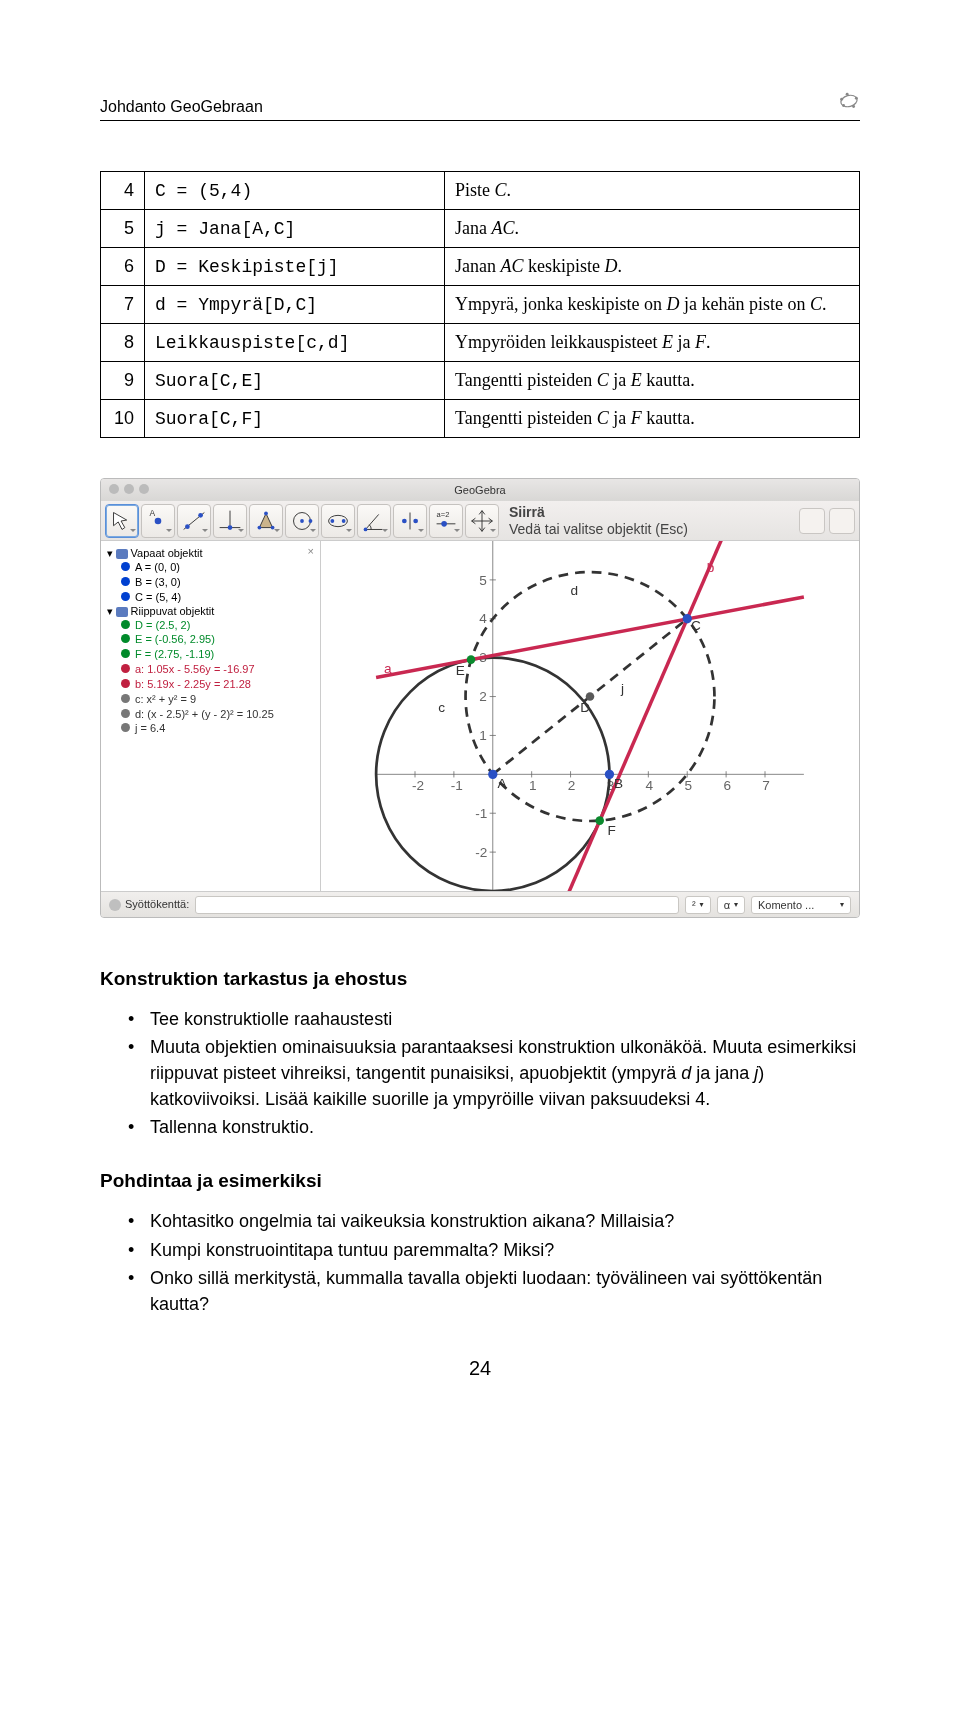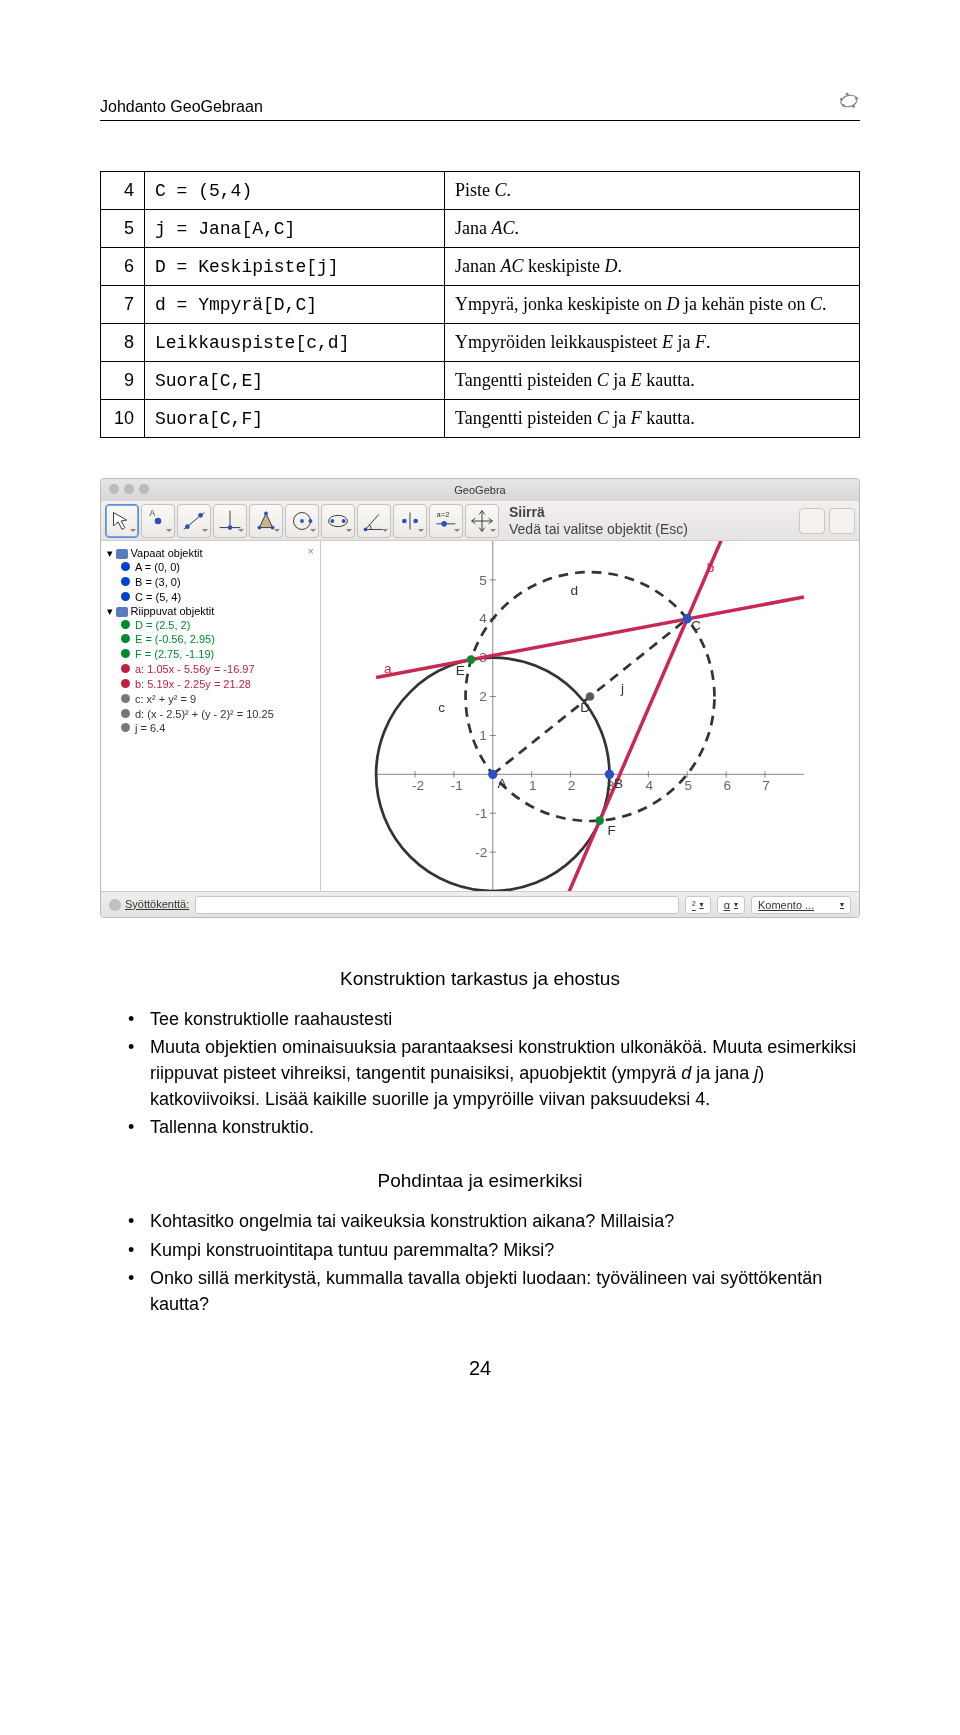--- a/index.html
+++ b/index.html
@@ -42,26 +42,26 @@
   .alg-item.green::before{background:#008a2a;}
   .alg-item.red::before{background:#c02040;}
   .alg-item.grey::before{background:#777;}
   .alg-item.c-grn{color:#008a2a;}
   .alg-item.c-red{color:#c02040;}
   .alg-item.c-grey{color:#333;}
 
   .graph { flex:1; background:#fff; position:relative; }
   .graph svg { width:100%; height:100%; }
 
-  .shot-footer{position:absolute; left:0; right:0; bottom:0; height:26px; background:linear-gradient(#f1efed,#e4e2df); display:flex; align-items:center; padding:0 8px; gap:6px; font-size:11px; color:#333; border-top:1px solid #ccc;text-decoration:underline;}
+  .shot-footer{position:absolute; left:0; right:0; bottom:0; height:26px; background:linear-gradient(#f1efed,#e4e2df); display:flex; align-items:center; padding:0 8px; gap:6px; font-size:11px; color:#333; border-top:1px solid #ccc;}
   .shot-footer .lbl::before{content:"";display:inline-block;width:12px;height:12px;border-radius:50%;background:#bfbfbf;vertical-align:middle;margin-right:4px;}
   .shot-footer .inputbox{flex:1; height:18px; background:#fff; border:1px solid #c9c7c3; border-radius:3px;}
   .shot-footer .csel{height:18px; background:#fff; border:1px solid #c9c7c3; border-radius:3px; padding:0 6px; display:flex; align-items:center; gap:4px;}
 
-  h3.sect { font-size: 19px; font-weight: normal; margin: 0 0 14px 0; text-align: center; }
+  h3.sect { font-size: 19px; font-weight: bold; margin: 0 0 14px 0; }
   ul.bul { list-style: none; padding: 0; margin: 16px 0 30px 0; }
   ul.bul > li { position: relative; padding-left: 50px; font-size: 18px; line-height: 1.45; margin-bottom: 2px; }
   ul.bul > li::before { content: "•"; position: absolute; left: 28px; }
   .pagenum { text-align: center; font-size: 20px; margin-top: 40px; }
 </style>
 </head>
 <body>
 
 <div class="page">
 

